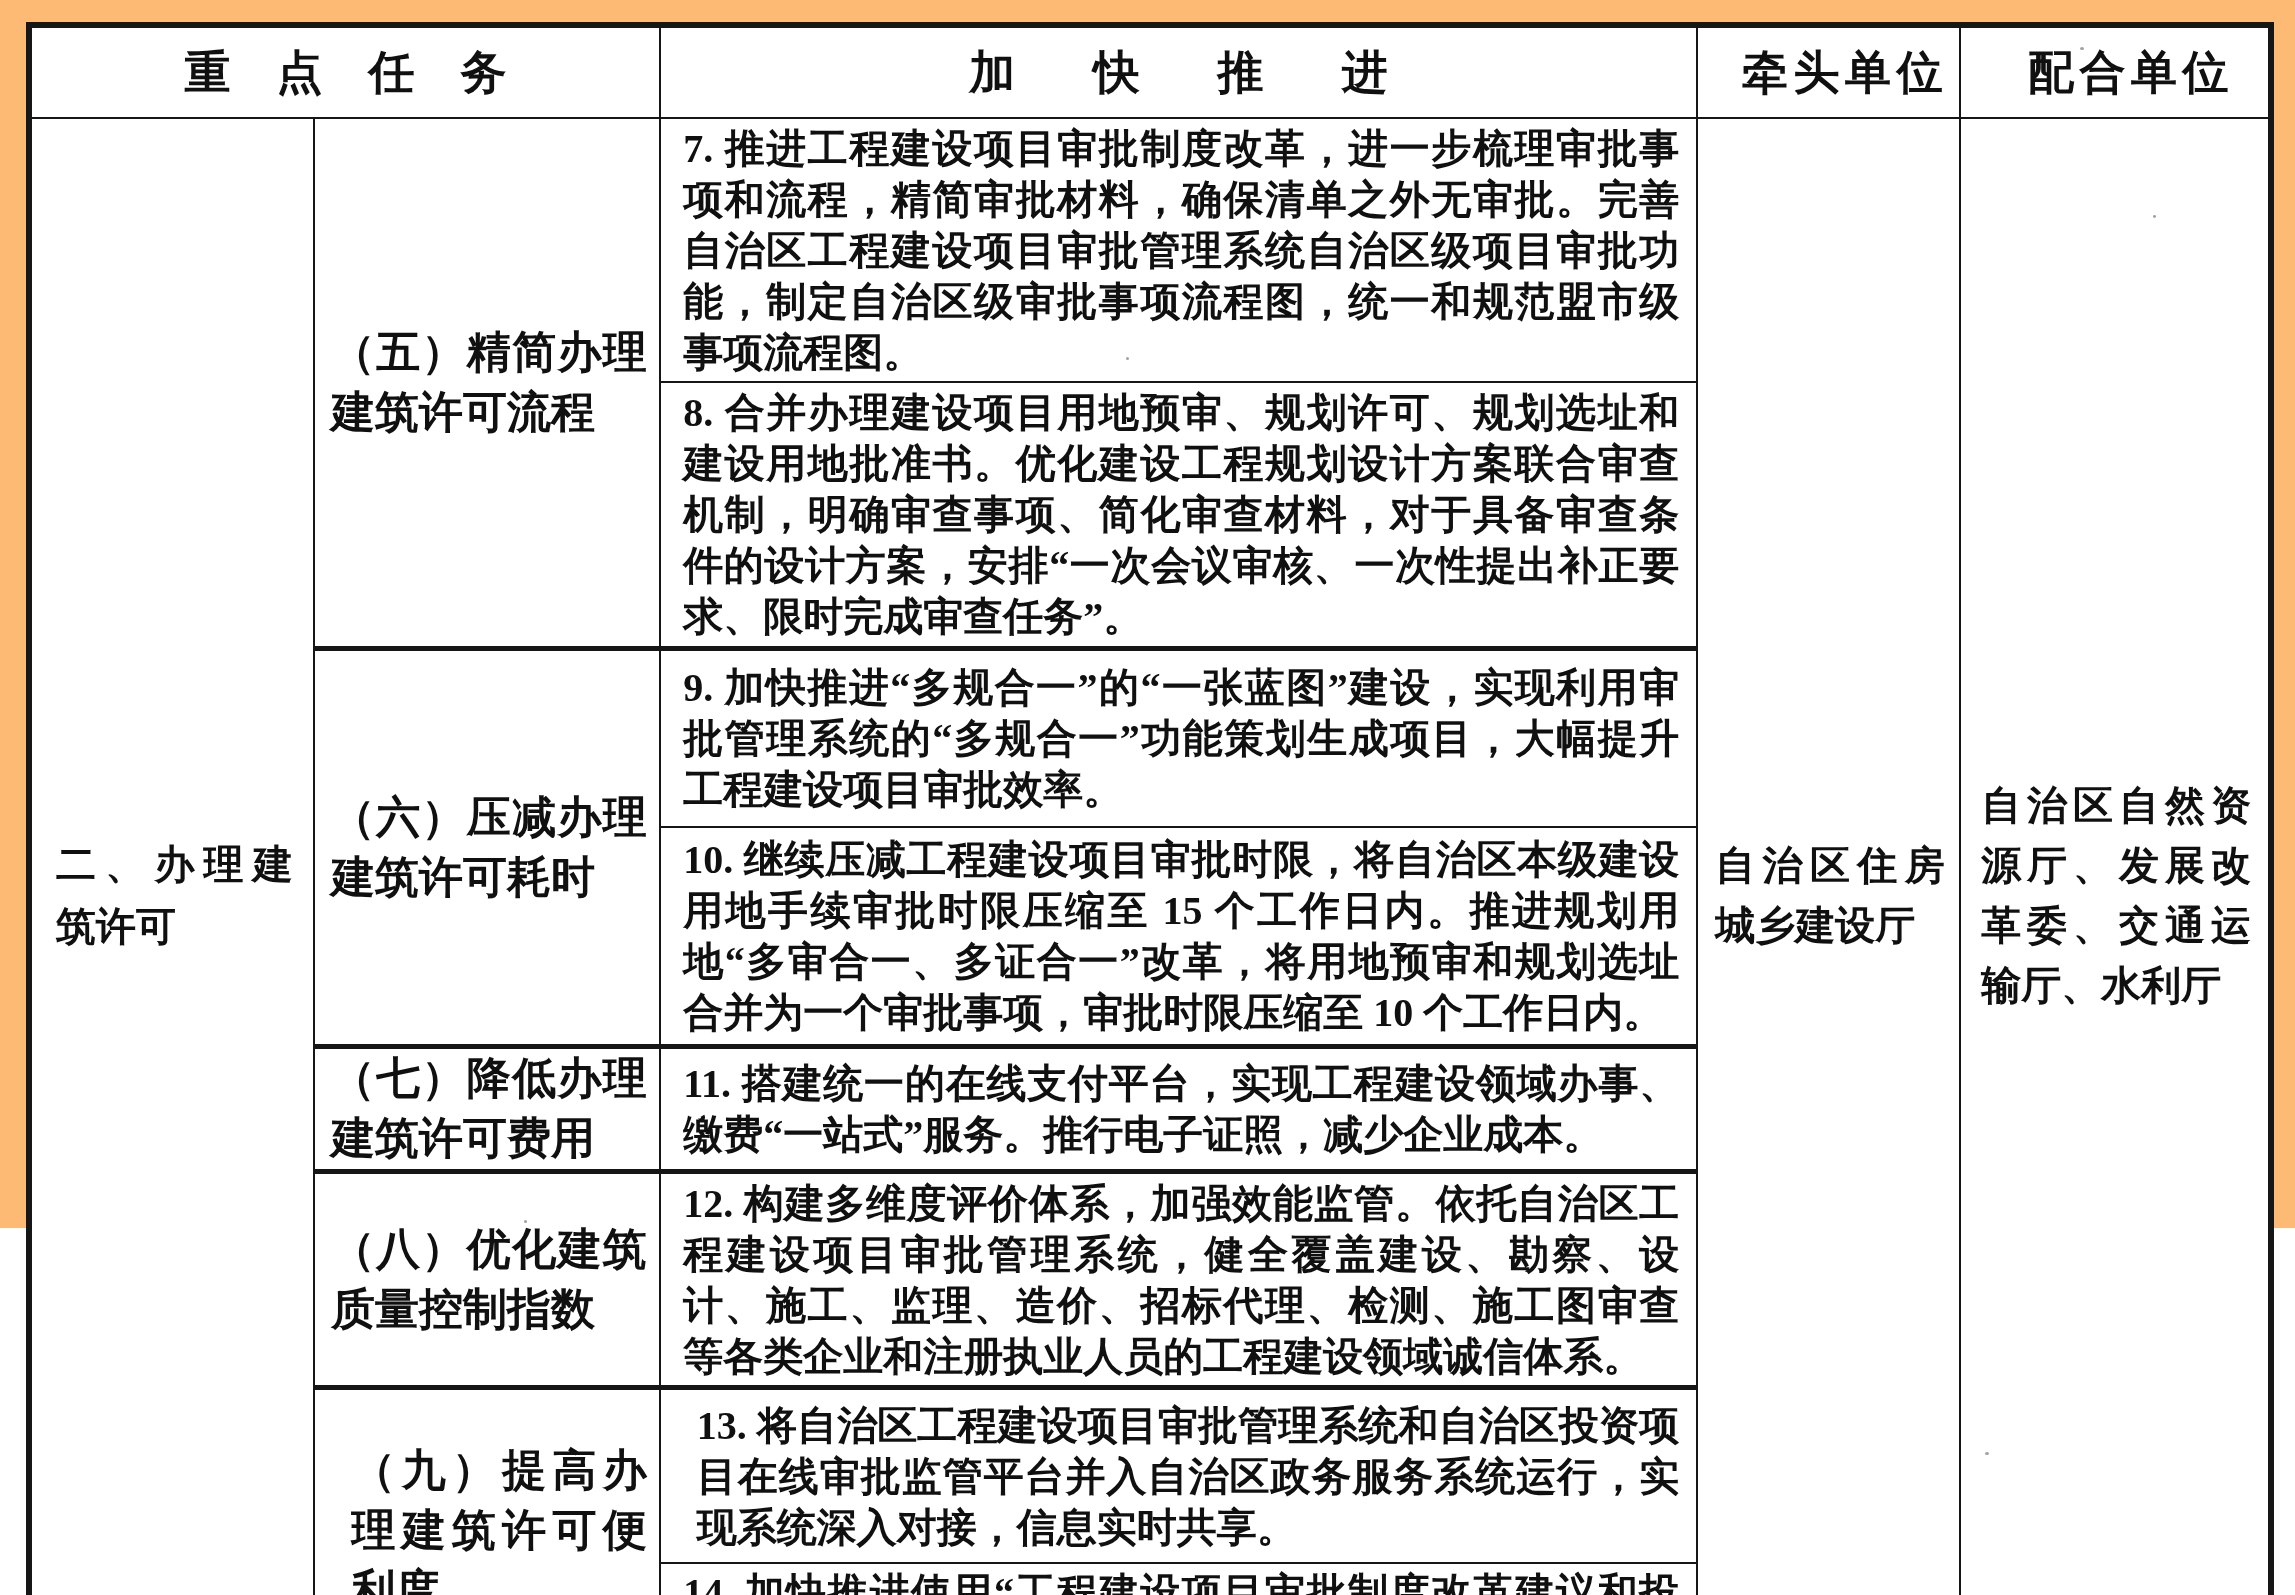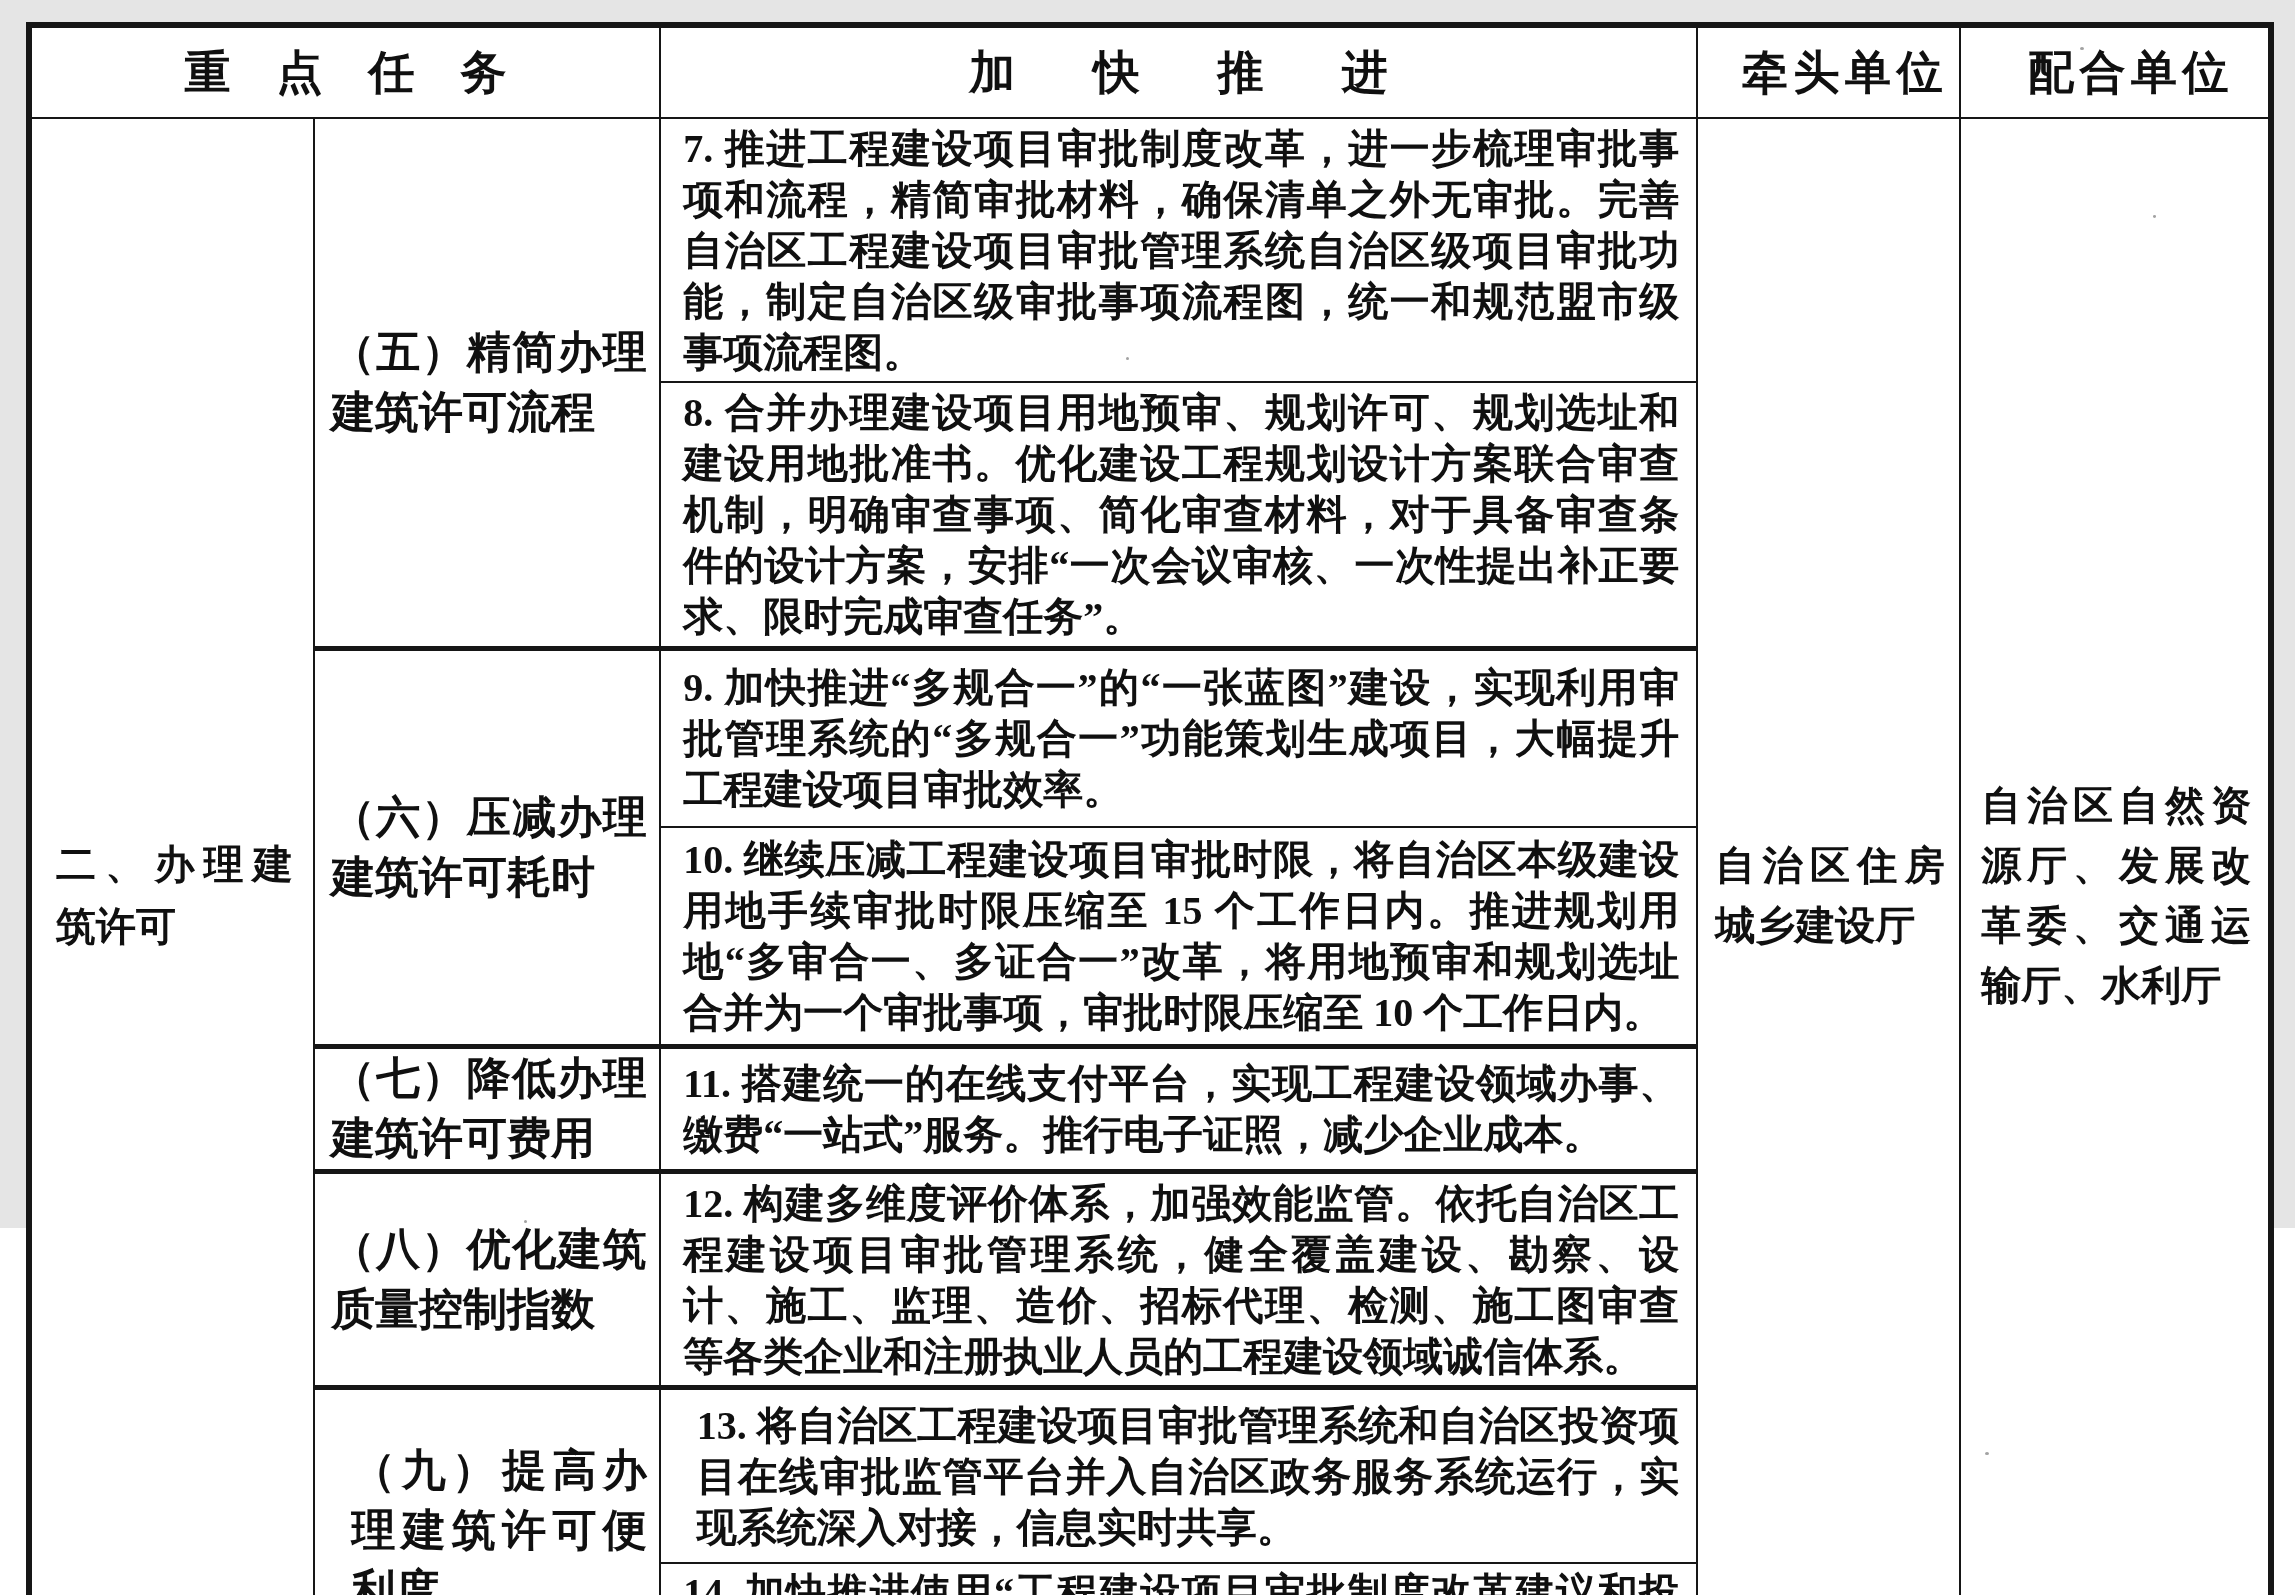--- a/index.html
+++ b/index.html
@@ -9,21 +9,21 @@
     width: 2295px;
     height: 1596px;
     overflow: hidden;
     font-family: "Liberation Serif", "DejaVu Serif", serif;
     color: #101010;
   }
   .page {
     position: relative;
     width: 2295px;
     height: 1228px;
-    background: #e5e5e5;
+    background: #fdba74;
   }
   table.doc-table {
     position: absolute;
     left: 26px;
     top: 22.3px;
     width: 2248px;
     border-collapse: collapse;
     table-layout: fixed;
     background: #ffffff;
   }

